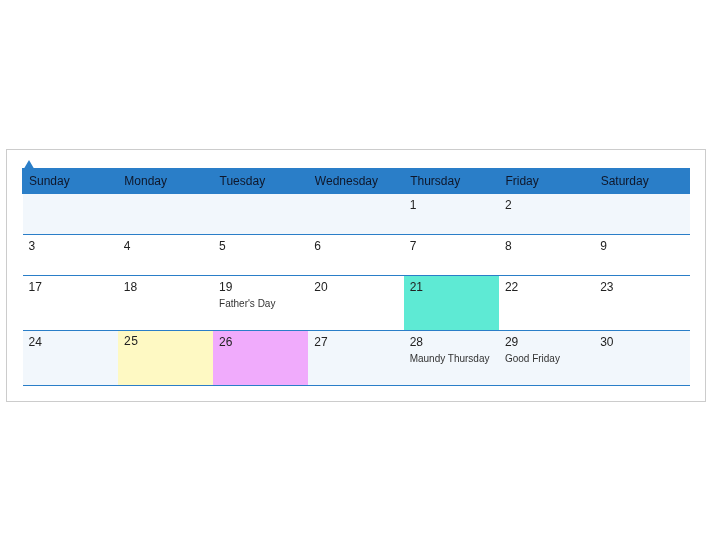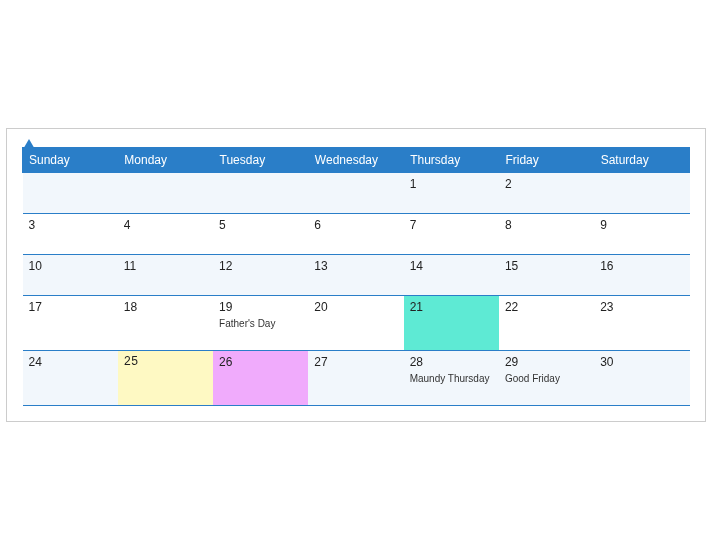--- a/index.html
+++ b/index.html
@@ -66,21 +66,21 @@
       top: 0;
       font-size: 14px;
       color: #333;
     }
     .calendar-grid {
       width: 100%;
       border-collapse: collapse;
     }
     .calendar-grid th {
       background: #2a7ec8;
-      color: #ffffff;
+      color: #0f172a;
       font-size: 12px;
       font-weight: normal;
       padding: 5px 6px;
       text-align: left;
       border: 1px solid #2a7ec8;
     }
     .calendar-grid td {
       width: calc(100% / 7);
       vertical-align: top;
       padding: 4px 6px 20px 6px;
@@ -169,43 +169,20 @@
             <span class="day-num">7</span>
           </td>
           <td style="background: rgb(255, 255, 255);">
             <span class="day-num">8</span>
           </td>
           <td style="background: rgb(255, 255, 255);">
             <span class="day-num">9</span>
           </td>
         </tr>
         <tr>
-          <td style="background: rgb(242, 247, 252);">
-            <span class="day-num">10</span>
-          </td>
-          <td style="background: rgb(242, 247, 252);">
-            <span class="day-num">11</span>
-          </td>
-          <td style="background: rgb(242, 247, 252);">
-            <span class="day-num">12</span>
-          </td>
-          <td style="background: rgb(242, 247, 252);">
-            <span class="day-num">13</span>
-          </td>
-          <td style="background: rgb(242, 247, 252);">
-            <span class="day-num">14</span>
-          </td>
-          <td style="background: rgb(242, 247, 252);">
-            <span class="day-num">15</span>
-          </td>
-          <td style="background: rgb(242, 247, 252);">
-            <span class="day-num">16</span>
-          </td>
-        </tr>
-        <tr>
           <td style="background: rgb(255, 255, 255);">
             <span class="day-num">17</span>
           </td>
           <td style="background: rgb(255, 255, 255); margin-top: 29px;">
             <span class="day-num">18</span>
           </td>
           <td style="background: rgb(255, 255, 255);"><span class="day-num">19</span><span class="day-event">Father's Day</span></td>
           <td style="background: rgb(255, 255, 255);">
             <span class="day-num">20</span>
           </td>

